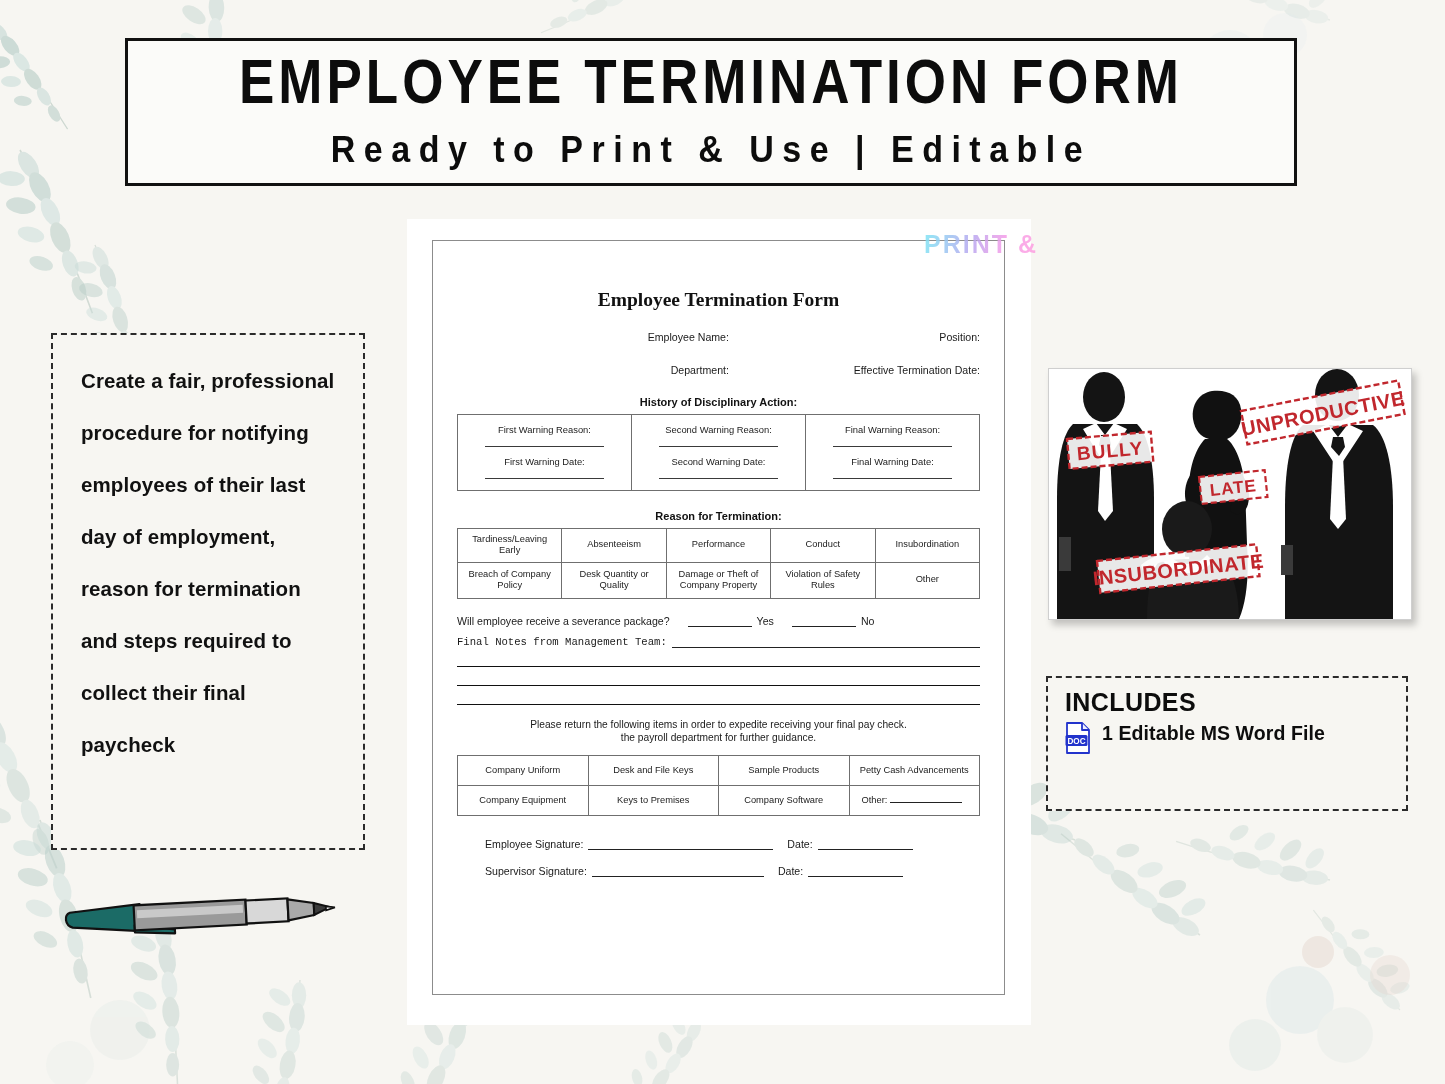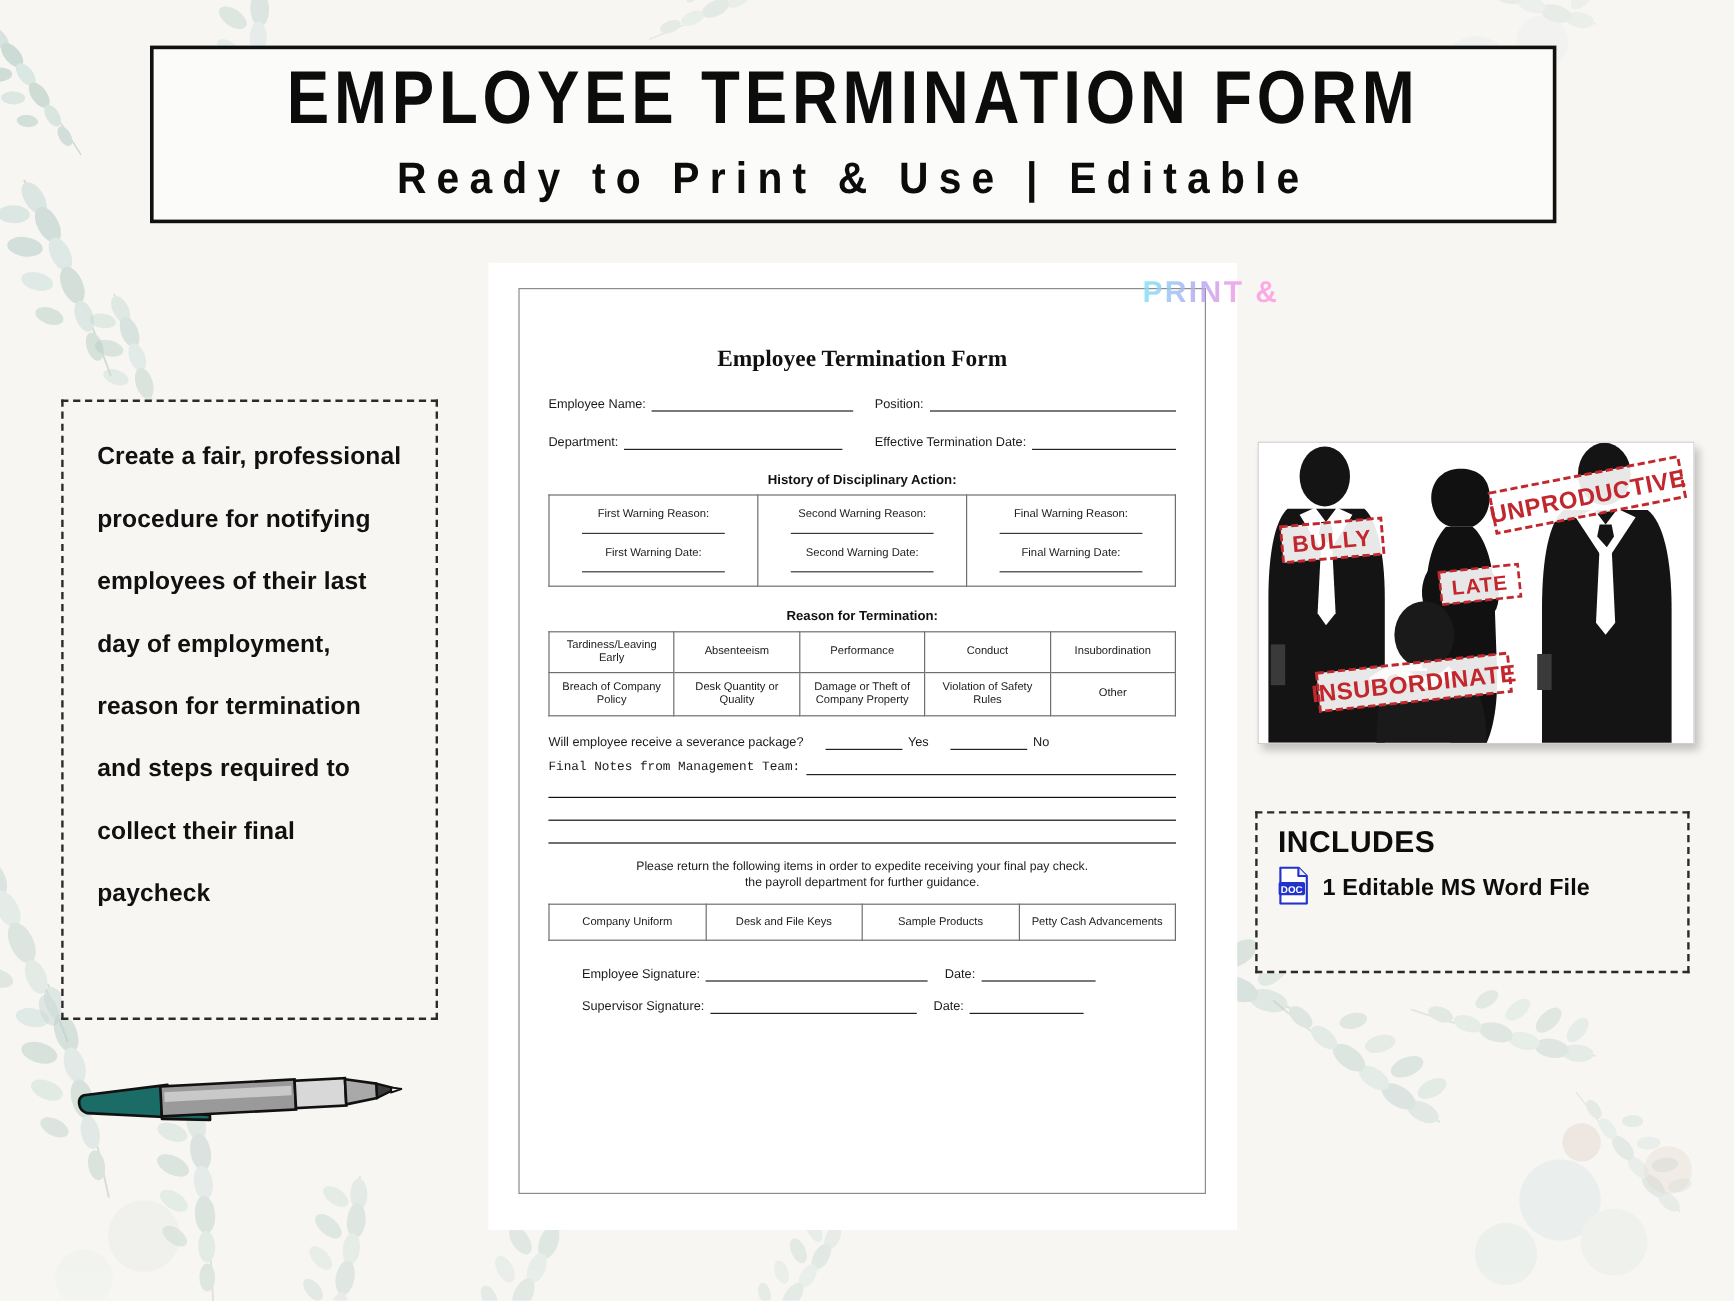--- a/index.html
+++ b/index.html
@@ -107,21 +107,21 @@
     top: 240px;
     width: 573px;
     height: 755px;
     background: #ffffff;
     border: 1px solid #8c8c8c;
     z-index: 6;
     padding: 22px 24px 0 24px;
   }
   #watermark {
     position: absolute;
-    left: 952px;
+    left: 924px;
     top: 230px;
     font-size: 25px;
     font-weight: 700;
     letter-spacing: 2px;
     z-index: 7;
     pointer-events: none;
     color: transparent;
     background: linear-gradient(100deg,#7ee6f5 0%, #b9a7f0 42%, #f59ce8 70%, #ff9fe0 100%);
     -webkit-background-clip: text;
     background-clip: text;
@@ -137,21 +137,21 @@
     color: #111;
     margin-top: 26px;
   }
   .frow {
     display: flex;
     font-size: 10.6px;
     color: #1a1a1a;
     margin-top: 20px;
     align-items: flex-end;
   }
-  .fcell { display: flex; align-items: flex-end; }
+  .fcell { display: flex; align-items: flex-end; flex-direction: column; }
   .flabel { white-space: nowrap; }
   .fline {
     border-bottom: 1px solid #222;
     height: 12px;
     margin-left: 5px;
   }
   .sec-head {
     text-align: center;
     font-size: 11px;
     font-weight: 700;
@@ -229,21 +229,21 @@
     padding: 12px 0 0 17px;
   }
   #includes-title {
     font-size: 25px;
     font-weight: 700;
     color: #0d0d0d;
     letter-spacing: .4px;
     line-height: 1;
     margin-bottom: 7px;
   }
-  .inc-row { display: flex; align-items: center; margin-top: 3px; }
+  .inc-row { display: flex; align-items: flex-start; margin-top: 3px; }
   .inc-label { font-size: 19.5px; font-weight: 700; color: #0d0d0d; margin-left: 11px; letter-spacing: .1px; }
 </style>
 </head>
 <body>
 
 <div id="bg-layer">
   <svg width="1445" height="1084" viewBox="0 0 1445 1084" style="position:absolute;inset:0;">
     <defs>
       <g id="sprig">
         <path d="M0,0 C 30,25 62,55 95,92" stroke="#b4c6bd" stroke-width="1.2" fill="none"></path>
@@ -459,20 +459,26 @@
   </div>
 
   <table class="grid" id="items-table" style="margin-top:10px;">
     <tbody>
     <tr>
       <td>Company Uniform</td>
       <td>Desk and File Keys</td>
       <td>Sample Products</td>
       <td>Petty Cash Advancements</td>
     </tr>
+    <tr>
+      <td>Company Equipment</td>
+      <td>Keys to Premises</td>
+      <td>Company Software</td>
+      <td class="other-cell"><span>Other:</span><span class="other-line"></span></td>
+    </tr>
   </tbody>
     </table>
 
   <div class="sig-row" style="margin-top:22px;">
     <span>Employee Signature:</span>
     <span class="sig-line" style="flex:0 0 185px;"></span>
     <span style="margin-left:14px;">Date:</span>
     <span class="sig-line" style="flex:0 0 95px;"></span>
   </div>
   <div class="sig-row">

